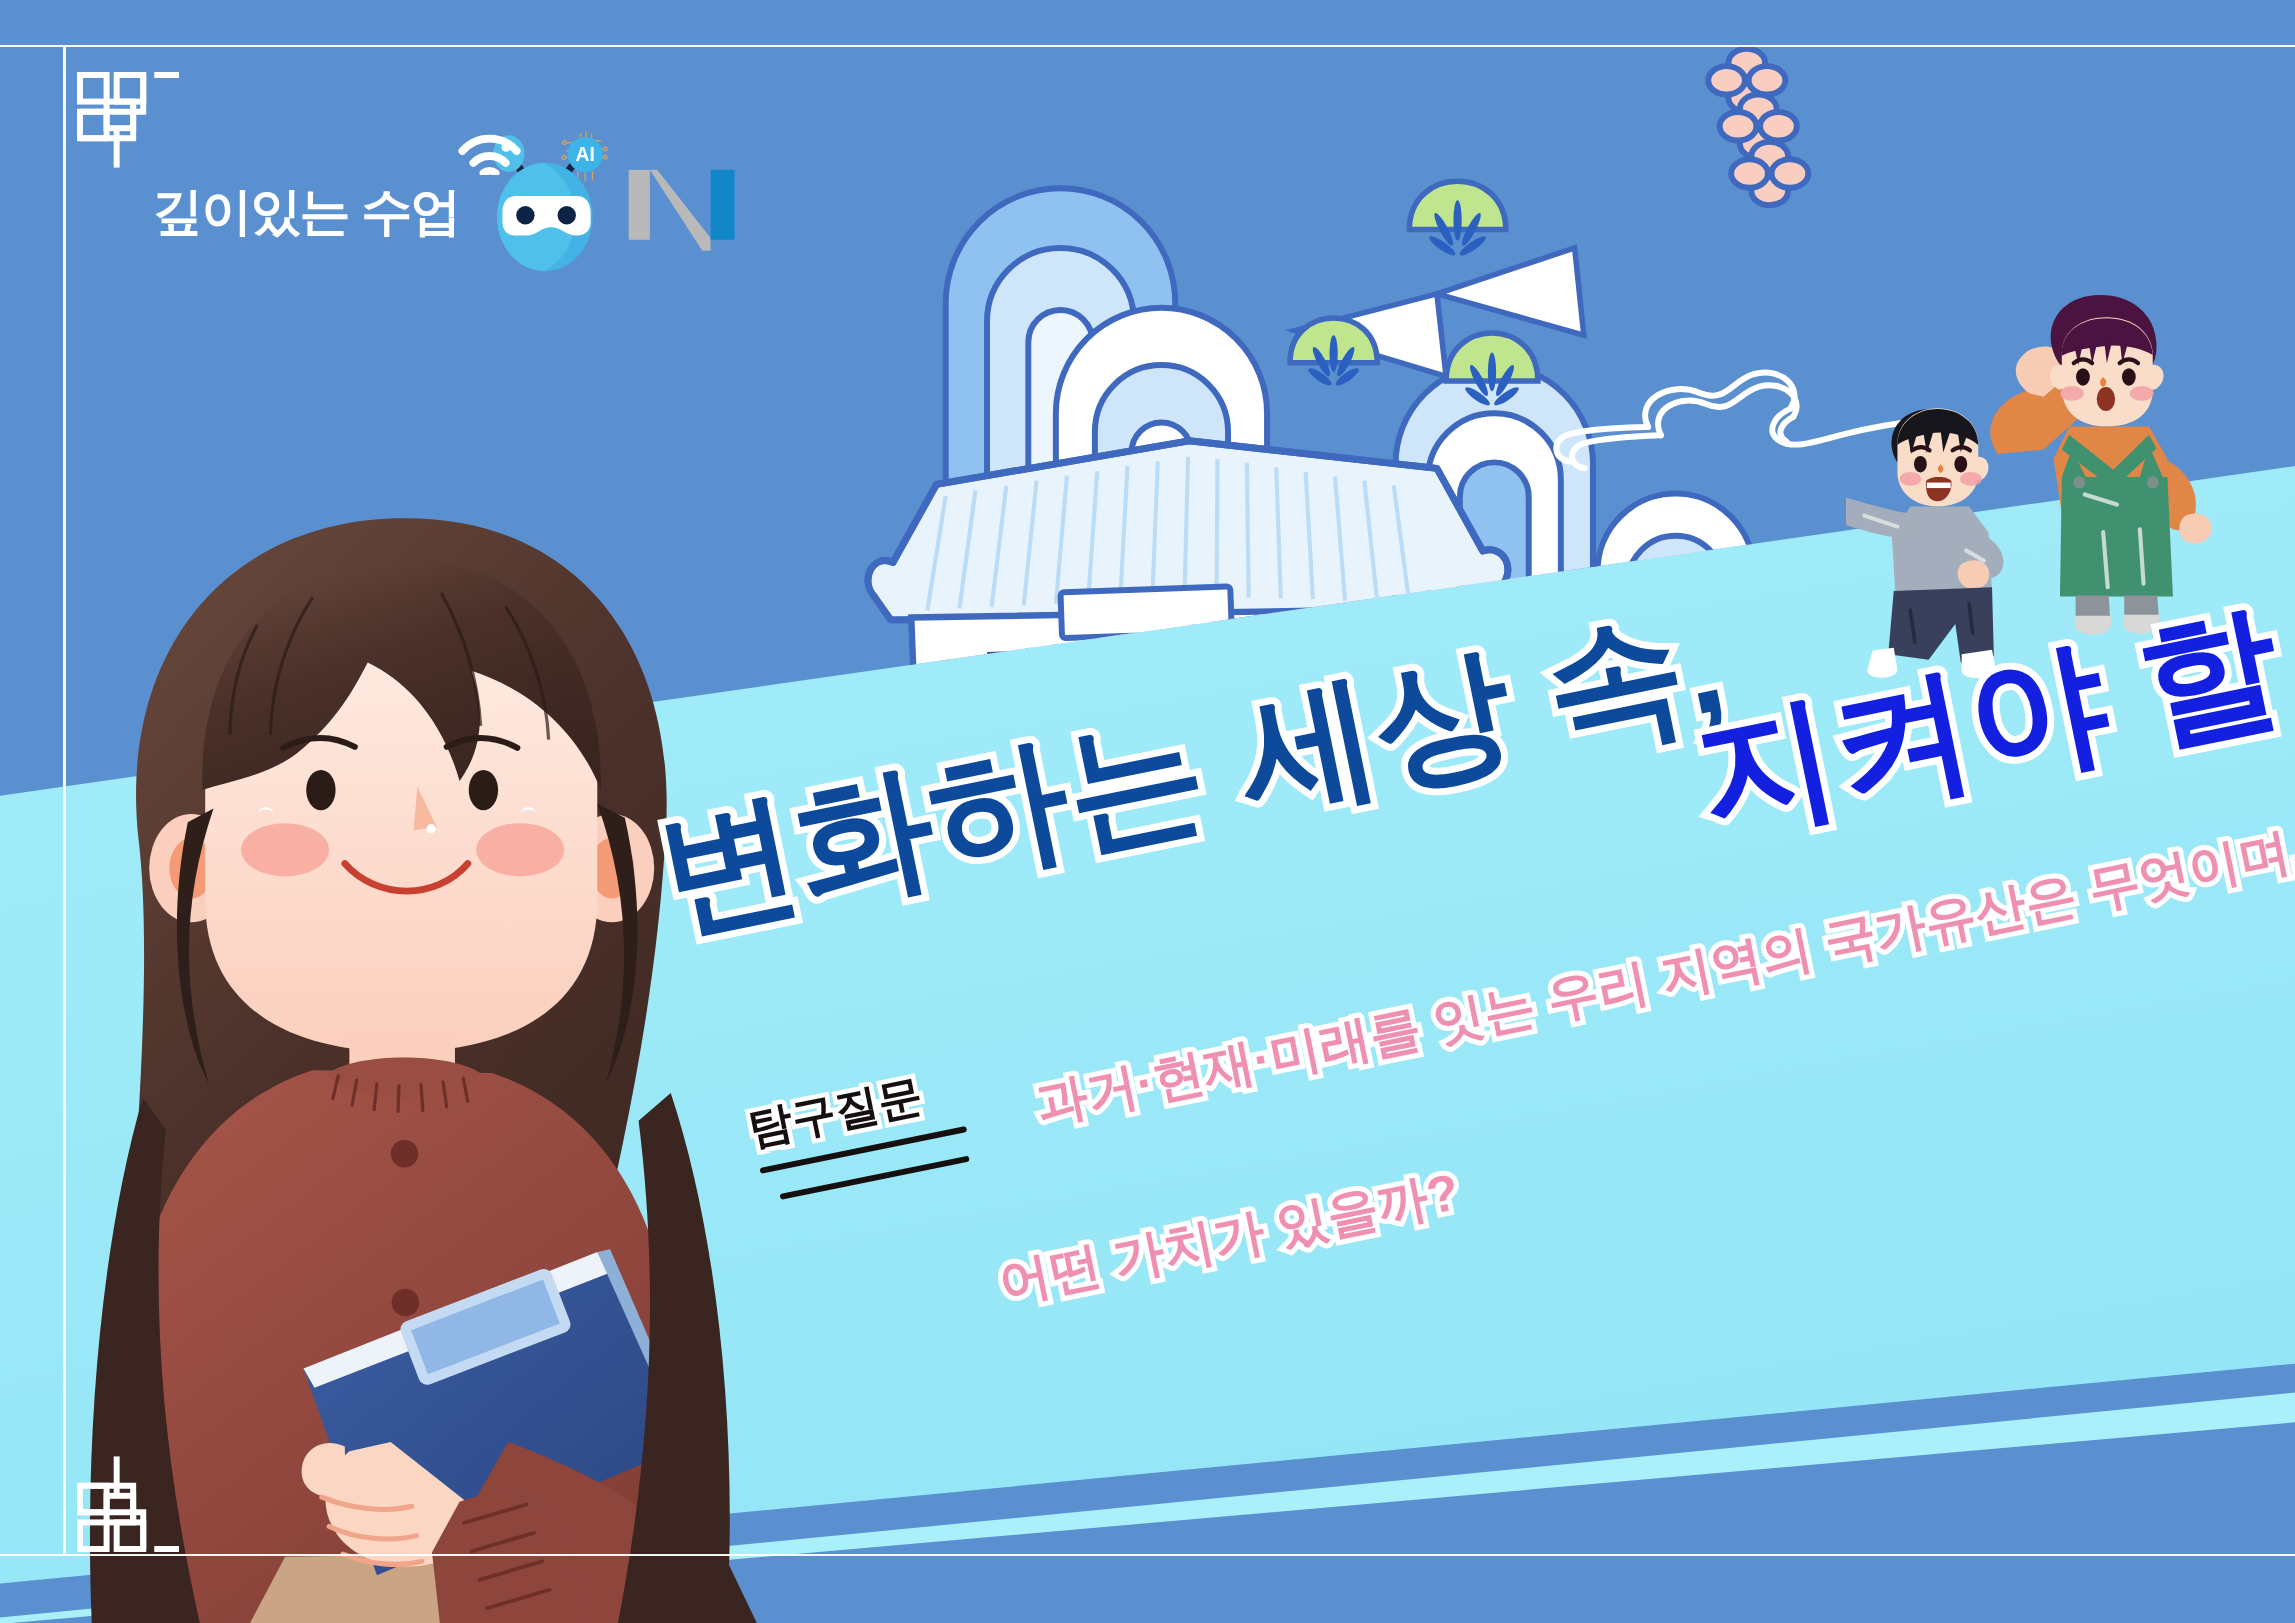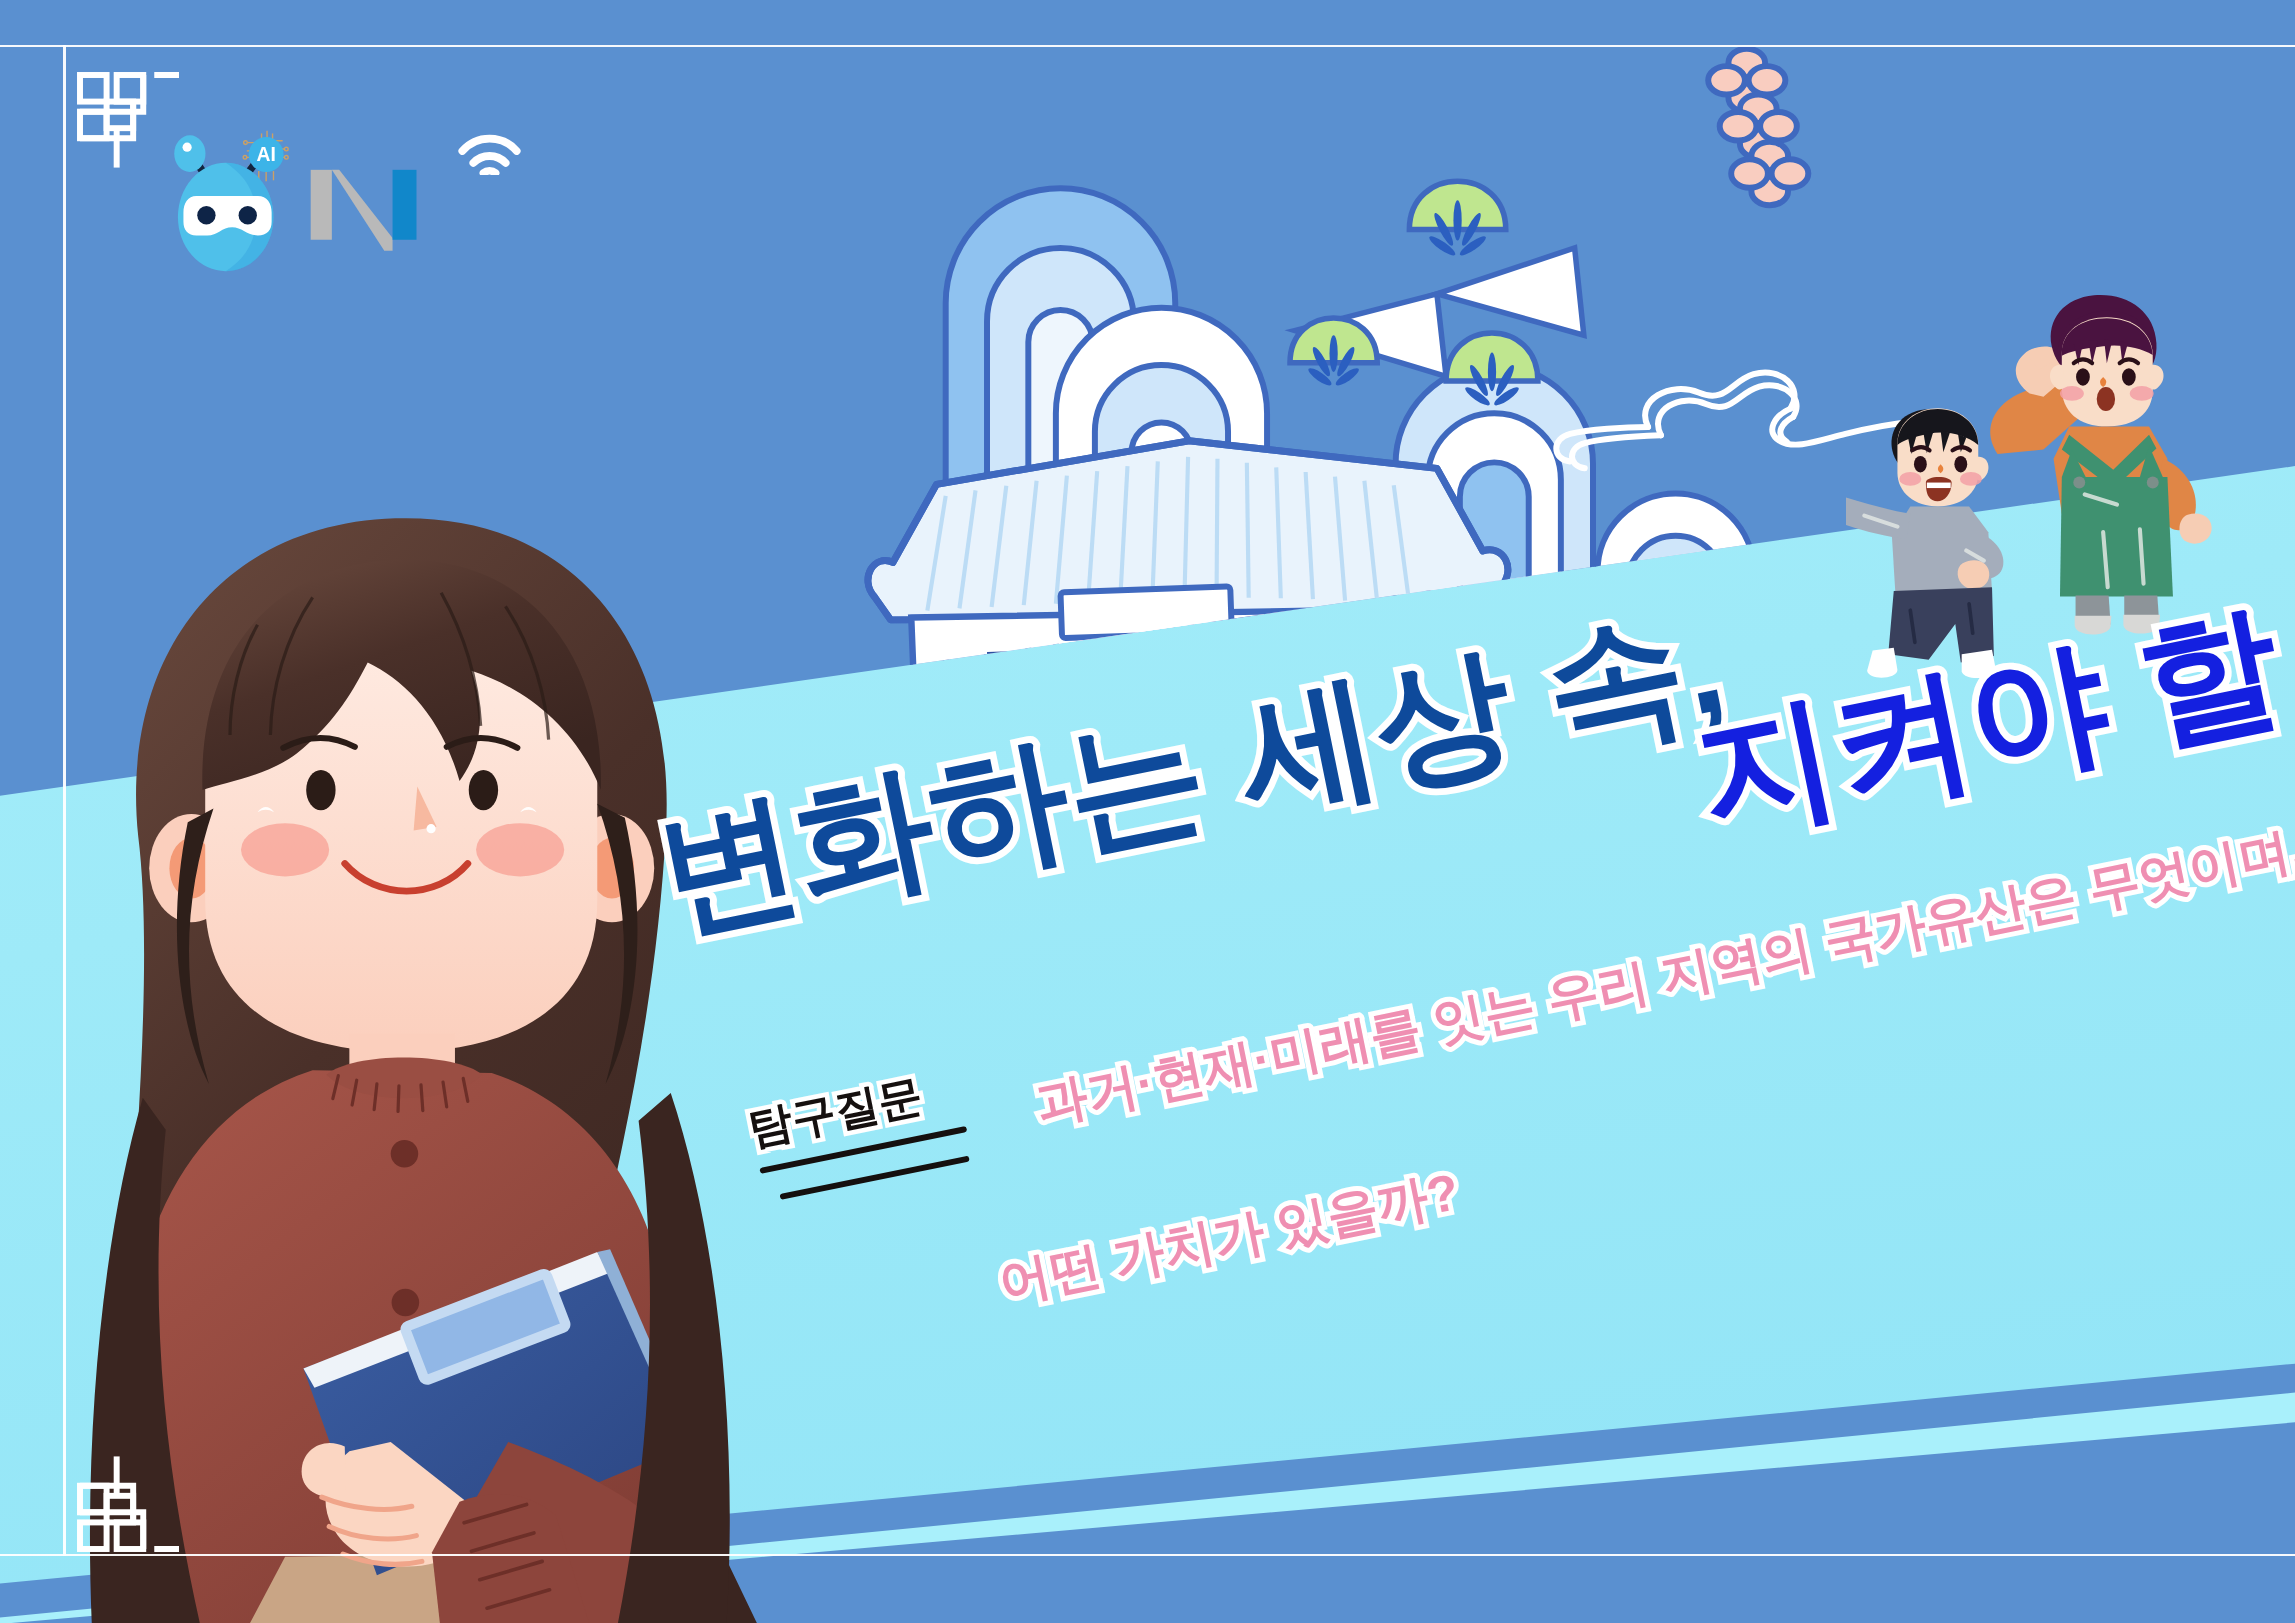--- a/index.html
+++ b/index.html
@@ -534,20 +534,21 @@
         <rect x="24" y="104" width="58" height="58"></rect>
         <path d="M162 24 L162 104 L24 104"></path>
         <path d="M140 82 L140 162 L24 162"></path>
         <path d="M104 140 L104 226"></path>
         <path d="M186 24 L240 24"></path>
       </g>
     </svg>
   </div>
 
   <div class="brand">
+    <span class="brand-text">깊이있는 수업</span>
     <div class="robot-wrap">
       <svg viewBox="0 0 330 320">
 
         <g stroke="#d8a35a" stroke-width="3" fill="none" opacity=".9">
           <path d="M238 14 L238 56"></path>
             <path d="M250 8 L250 60"></path>
             <path d="M262 14 L262 56"></path>
           <path d="M208 34 L224 34 L224 52 L206 52"></path>
             <circle cx="203" cy="34" r="4"></circle>
           <path d="M206 66 L224 66 L224 82"></path>

